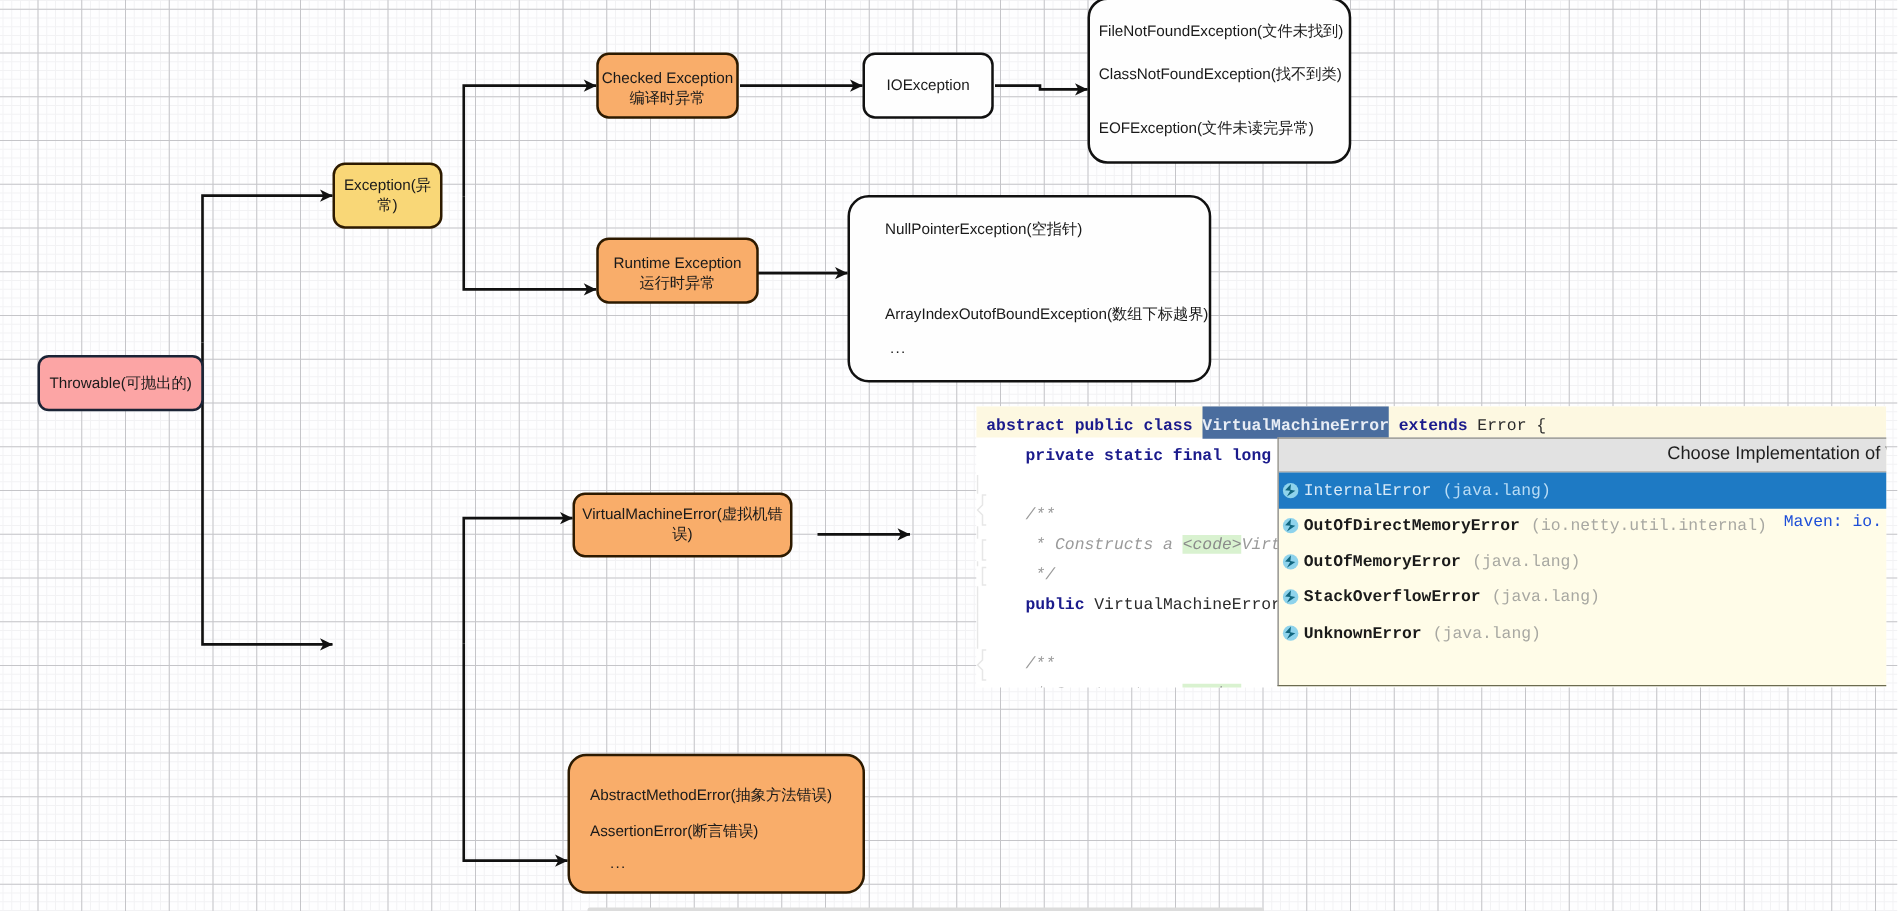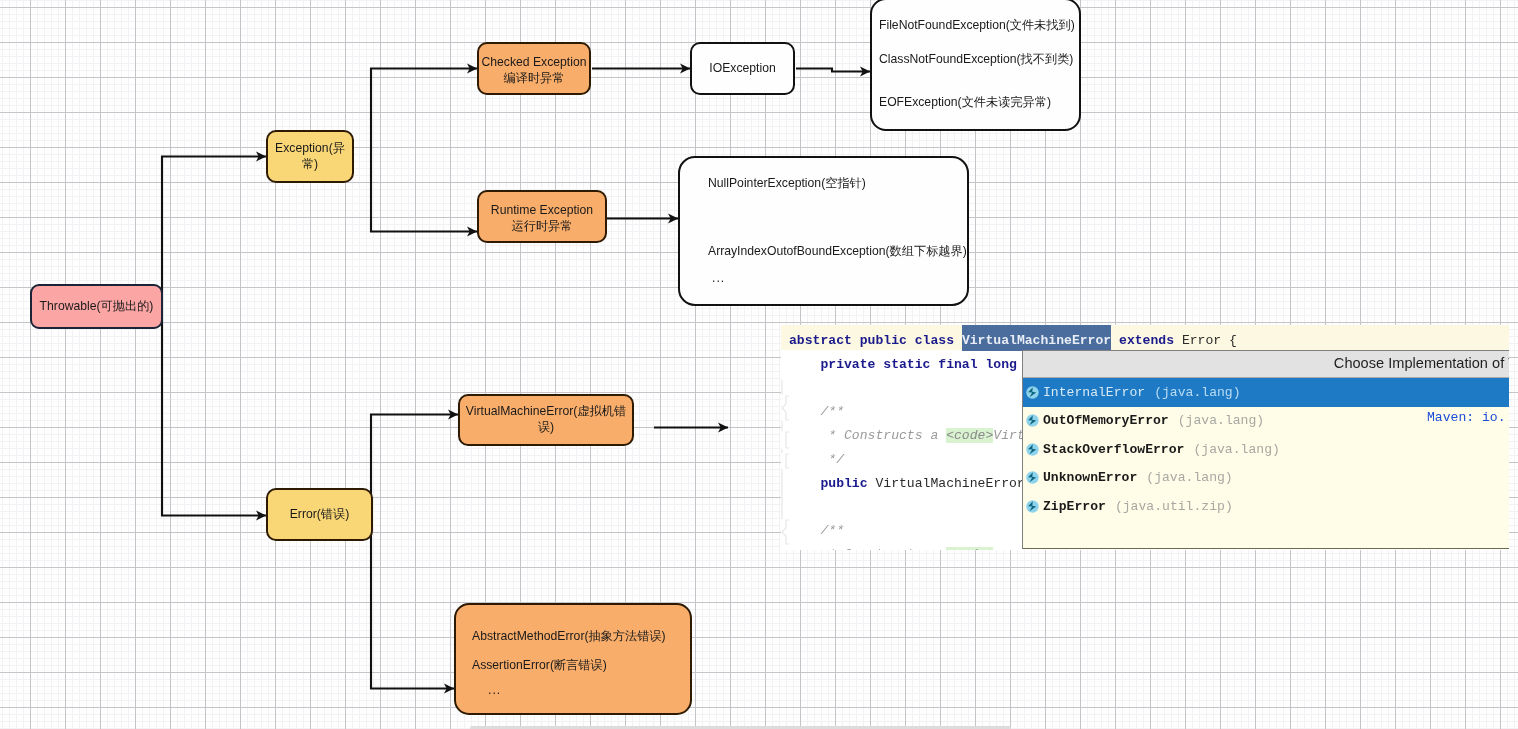--- a/index.html
+++ b/index.html
@@ -123,23 +123,20 @@
       <path d="M654,427.5 L728,427.5" marker-end="url(#ah)"></path>
     </g>
   </svg>
 
   <div class="node n-throwable">
     <span>Throwable(可抛出的)</span>
   </div>
   <div class="node n-exception">
     <span>Exception(异常)</span>
   </div>
-  <div class="node n-error">
-    <span>Error(错误)</span>
-  </div>
   <div class="node n-checked">
     <span><span>Checked Exception</span><br><span>编译时异常</span></span>
   </div>
   <div class="node n-runtime">
     <span><span>Runtime Exception</span><br><span>运行时异常</span></span>
   </div>
   <div class="node n-ioexception">
     <span>IOException</span>
   </div>
   <div class="node n-iolist">
@@ -198,44 +195,44 @@
             <path d="M8.3,2.3 L3.3,7.6 L7.6,8.0 L4.8,13.0 L12.0,8.0 L7.8,7.3 Z" fill="#11667f"></path>
           </svg>
           <span class="pname">InternalError</span>
           <span class="ppkg">(java.lang)</span>
         </div>
         <div class="pop-row">
           <svg class="pop-ico" viewBox="0 0 16 16">
             <circle cx="8" cy="8" r="6.6" fill="#8ed3ec"></circle>
             <path d="M8.3,2.3 L3.3,7.6 L7.6,8.0 L4.8,13.0 L12.0,8.0 L7.8,7.3 Z" fill="#11667f"></path>
           </svg>
+          <span class="pname">OutOfDirectMemoryError</span>
+          <span class="ppkg">(io.netty.util.internal)</span>
+        </div>
+        <div class="pop-row">
+          <svg class="pop-ico" viewBox="0 0 16 16">
+            <circle cx="8" cy="8" r="6.6" fill="#8ed3ec"></circle>
+            <path d="M8.3,2.3 L3.3,7.6 L7.6,8.0 L4.8,13.0 L12.0,8.0 L7.8,7.3 Z" fill="#11667f"></path>
+          </svg>
           <span class="pname">OutOfMemoryError</span>
           <span class="ppkg">(java.lang)</span>
         </div>
         <div class="pop-row">
           <svg class="pop-ico" viewBox="0 0 16 16">
             <circle cx="8" cy="8" r="6.6" fill="#8ed3ec"></circle>
             <path d="M8.3,2.3 L3.3,7.6 L7.6,8.0 L4.8,13.0 L12.0,8.0 L7.8,7.3 Z" fill="#11667f"></path>
           </svg>
           <span class="pname">StackOverflowError</span>
           <span class="ppkg">(java.lang)</span>
         </div>
         <div class="pop-row">
           <svg class="pop-ico" viewBox="0 0 16 16">
             <circle cx="8" cy="8" r="6.6" fill="#8ed3ec"></circle>
             <path d="M8.3,2.3 L3.3,7.6 L7.6,8.0 L4.8,13.0 L12.0,8.0 L7.8,7.3 Z" fill="#11667f"></path>
           </svg>
           <span class="pname">UnknownError</span>
           <span class="ppkg">(java.lang)</span>
-        </div>
-        <div class="pop-row">
-          <svg class="pop-ico" viewBox="0 0 16 16">
-            <circle cx="8" cy="8" r="6.6" fill="#8ed3ec"></circle>
-            <path d="M8.3,2.3 L3.3,7.6 L7.6,8.0 L4.8,13.0 L12.0,8.0 L7.8,7.3 Z" fill="#11667f"></path>
-          </svg>
-          <span class="pname">ZipError</span>
-          <span class="ppkg">(java.util.zip)</span>
         </div>
       </div>
     <div class="pop-note">Maven: io.</div>
   </div>
 </div>
 <div class="bottom-bar"></div>
 
 </body></html>

